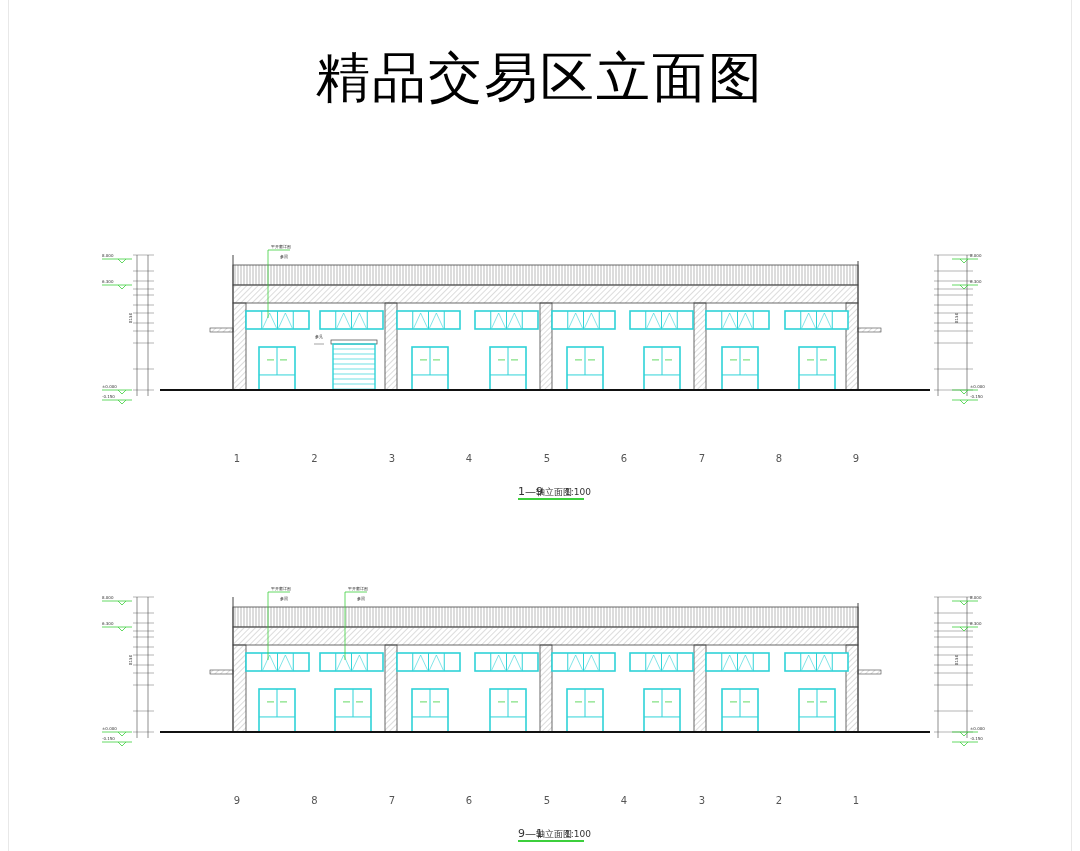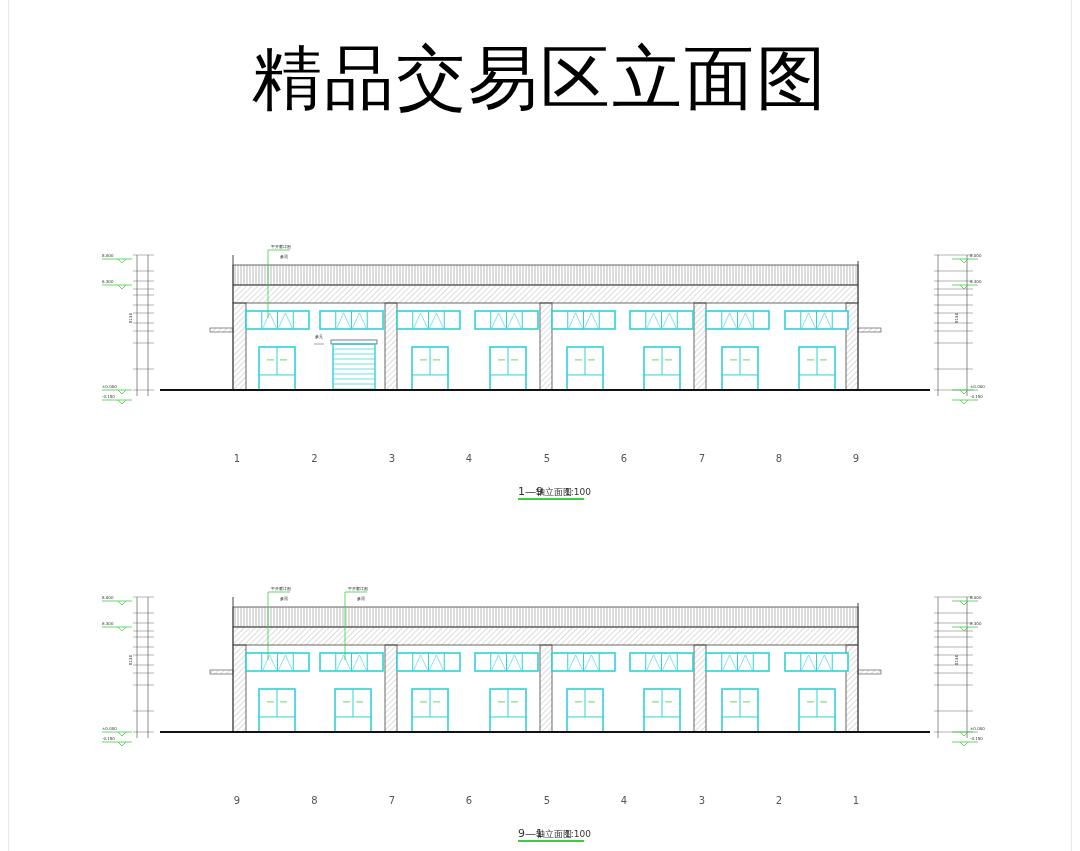--- a/index.html
+++ b/index.html
@@ -1,18 +1,18 @@
 <!DOCTYPE html>
 <html><head>
 <meta charset="utf-8">
 <style>
   html,body{margin:0;padding:0;background:#ffffff;}
   body{width:1080px;height:851px;position:relative;overflow:hidden;font-family:"DejaVu Sans",sans-serif;}
   .page-border{position:absolute;left:8px;top:0;width:1064px;height:851px;border-left:1px solid #e8e8e8;border-right:1px solid #e8e8e8;box-sizing:border-box;}
-  .main-title{position:absolute;left:0;top:28px;width:1080px;text-align:center;font-size:70px;line-height:100px;color:#000;font-family:"DejaVu Sans",sans-serif;letter-spacing:2px;font-weight:normal;}
+  .main-title{position:absolute;left:0;top:28px;width:1080px;text-align:center;font-size:54px;line-height:100px;color:#000;font-family:"DejaVu Sans",sans-serif;letter-spacing:2px;font-weight:normal;}
   svg{position:absolute;left:0;top:0;}
   .axis-label{font-size:10px;fill:#555;font-family:"DejaVu Sans",sans-serif;}
   .cap-num{font-size:11px;fill:#333;font-family:"DejaVu Sans",sans-serif;}
   .cap-txt{font-size:9px;fill:#333;font-family:"DejaVu Sans",sans-serif;}
   .tiny{font-size:4px;fill:#333;font-family:"DejaVu Sans",sans-serif;}
 </style>
 </head>
 <body>
 
 <div class="page-border"></div>

